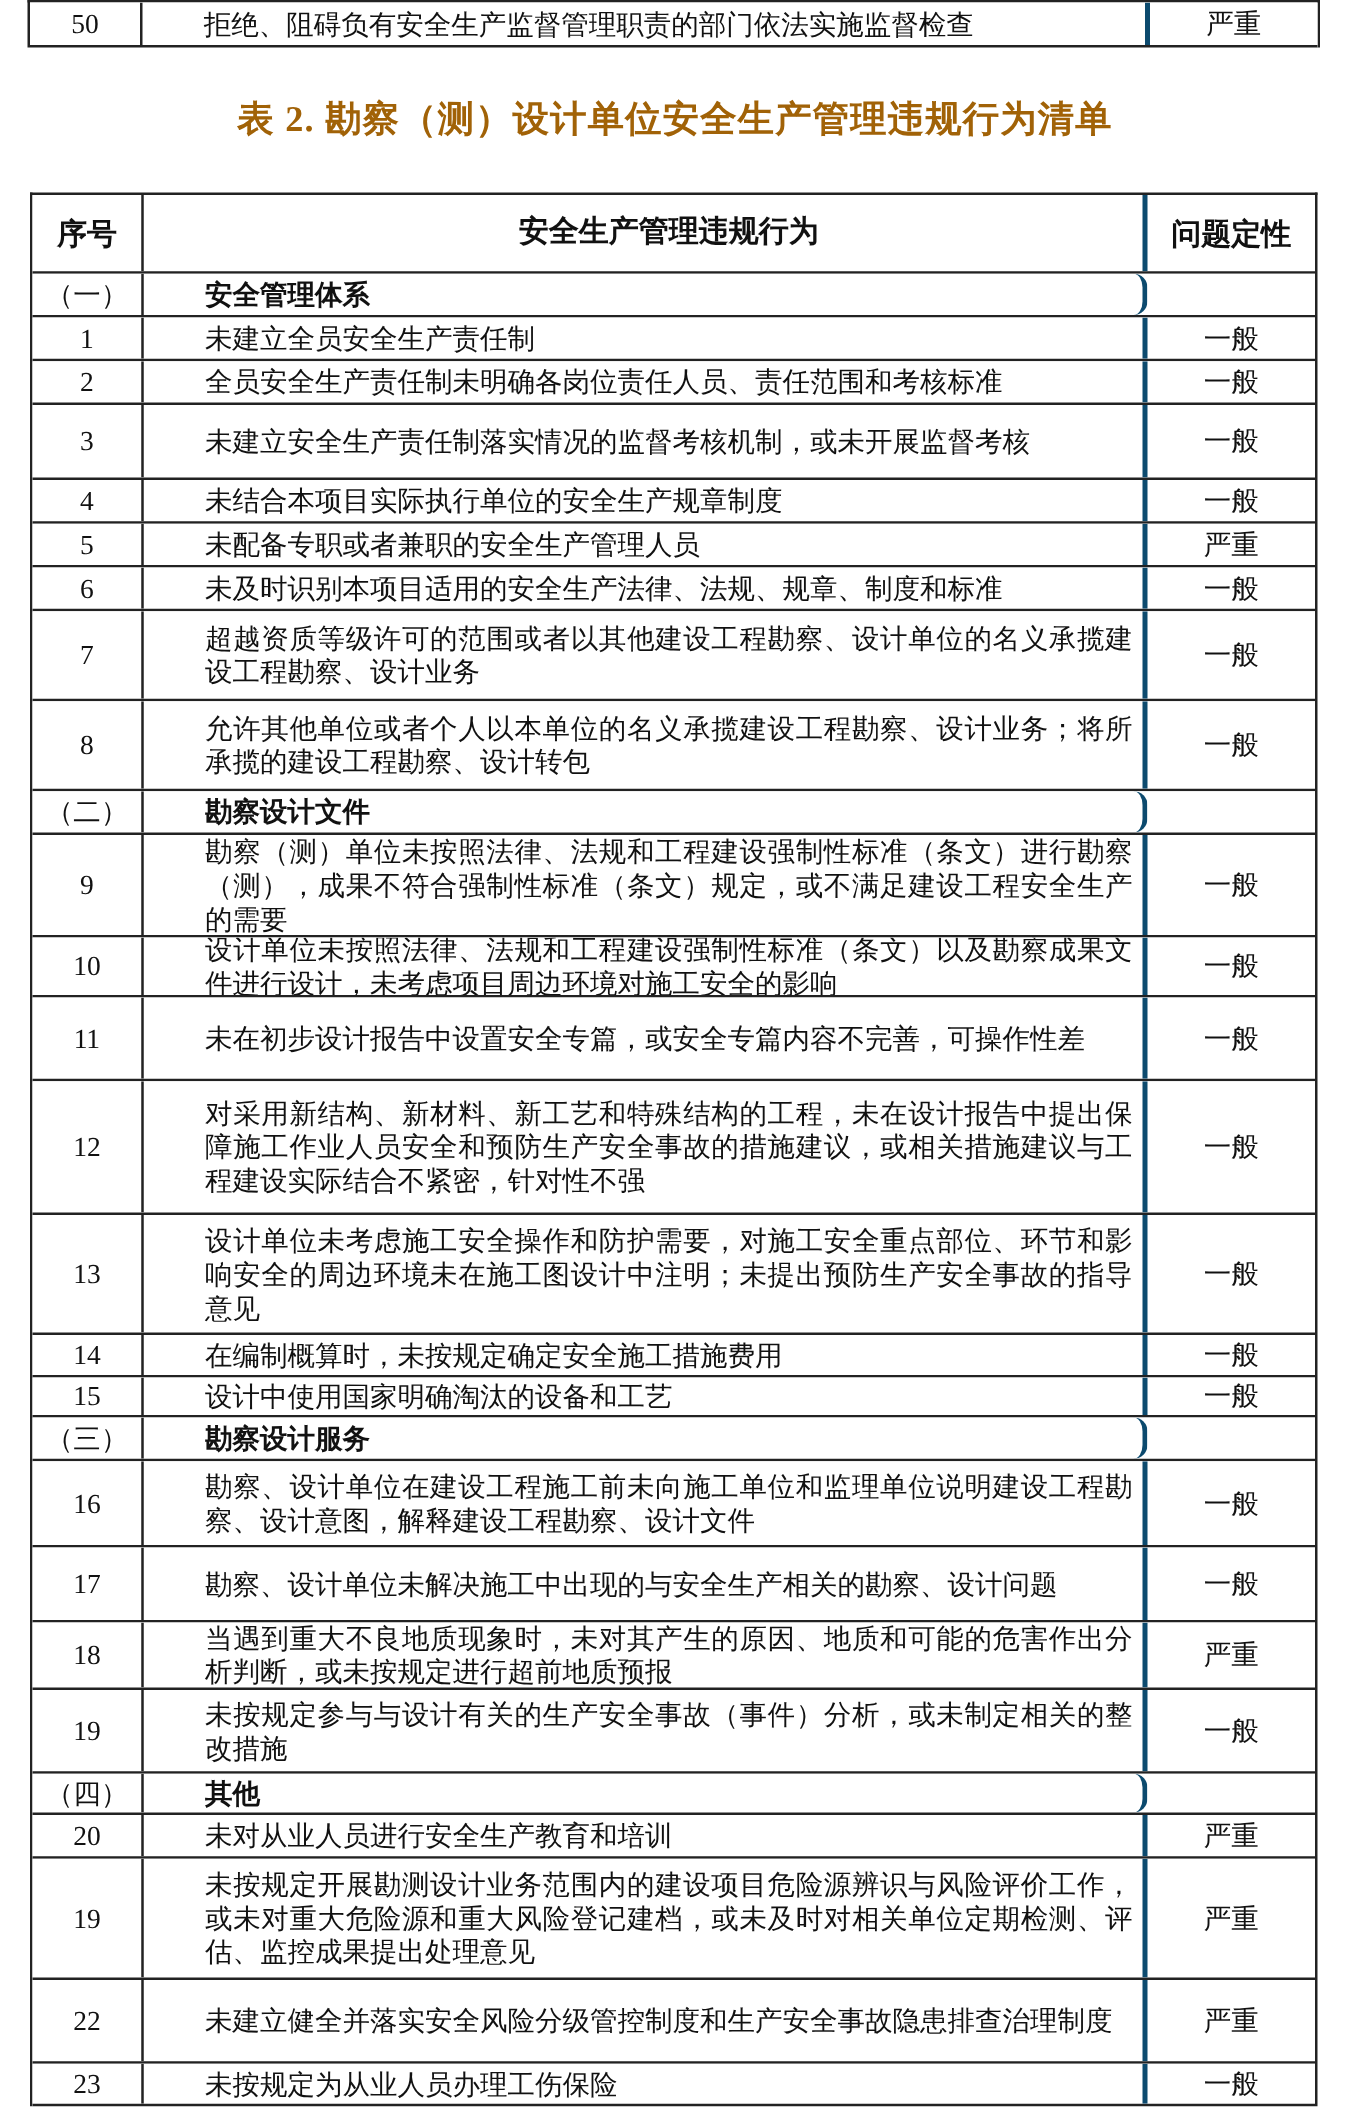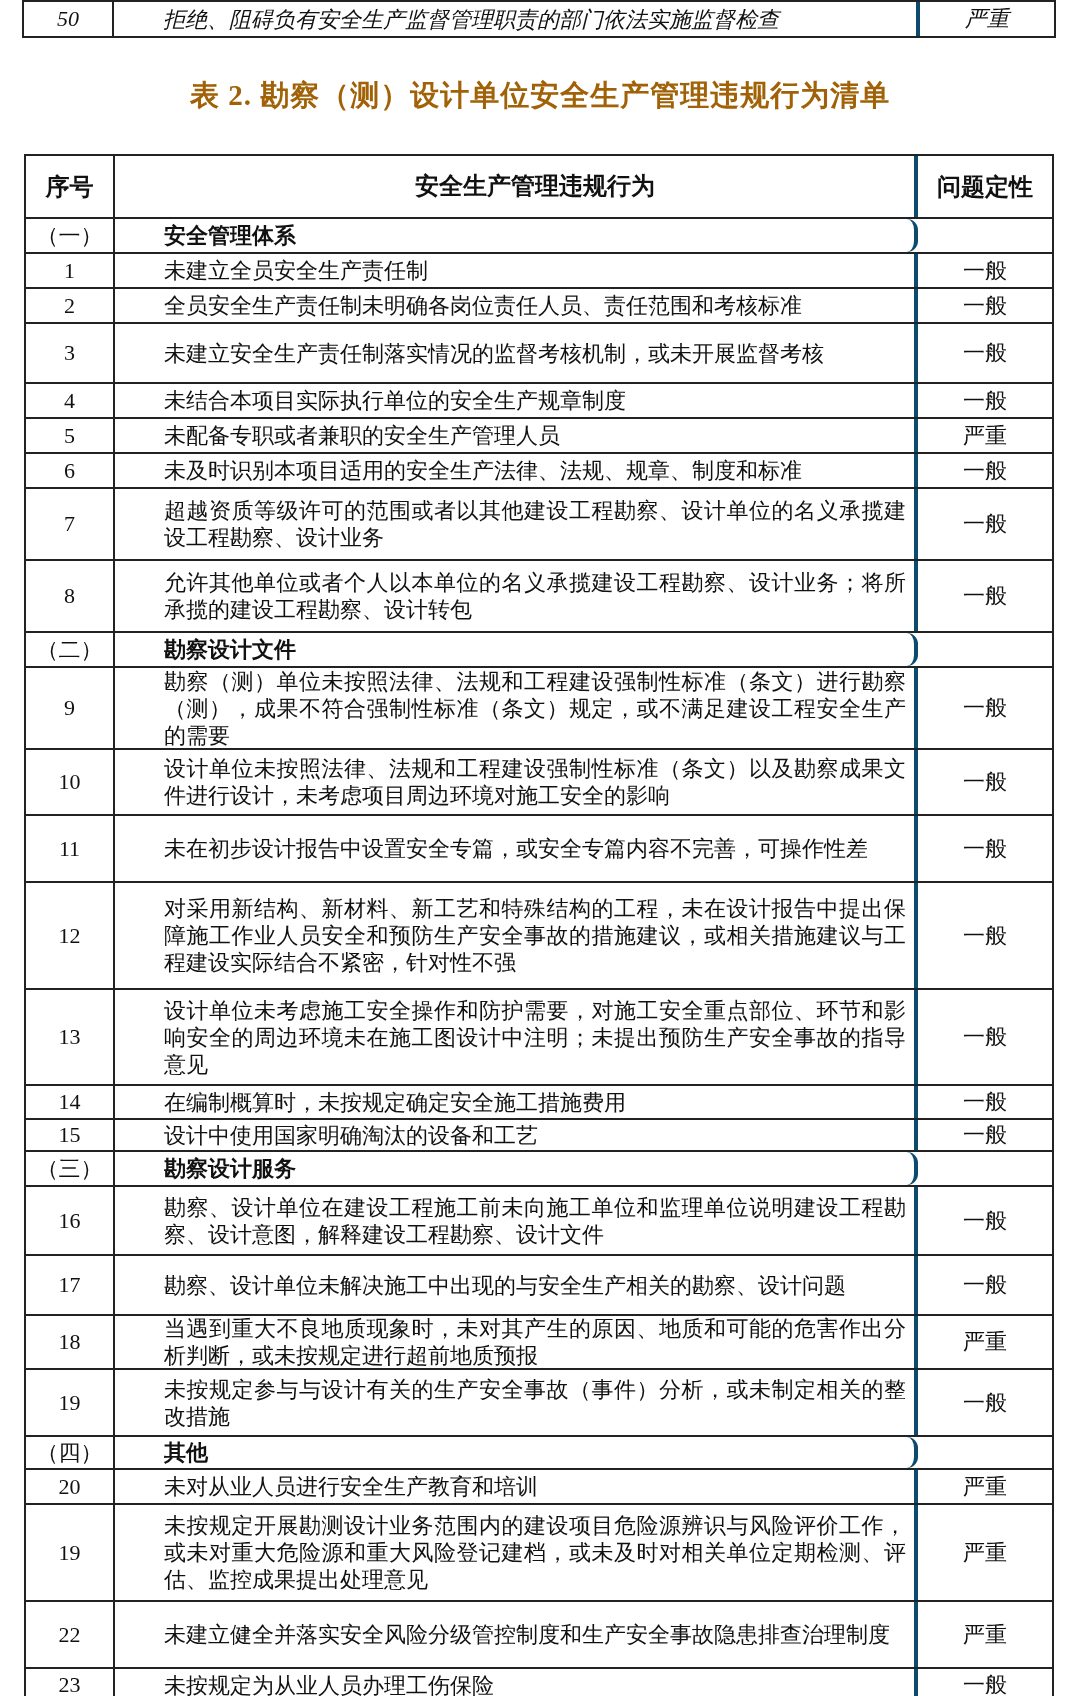--- a/index.html
+++ b/index.html
@@ -8,21 +8,21 @@
     font-family:"Liberation Serif","DejaVu Serif",serif;color:#111111;
   }
   
   .tbl{box-sizing:border-box;border:2px solid #222222;border-bottom:none;background:#ffffff;}
   .trow{display:flex;border-bottom:2px solid #222222;box-sizing:border-box;overflow:hidden;background:#ffffff;}
   .cell{box-sizing:border-box;display:flex;align-items:center;overflow:hidden;}
   .c1{width:89px;justify-content:center;border-right:2px solid #222222;font-size:22px;flex:none;text-align:center;}
   .c2{flex:1;padding:2px 8px;font-size:22px;line-height:27px;border-right:4px solid #0c4a6e;text-align:justify;margin-left:41px;}
   .c3{width:134px;justify-content:center;font-size:22px;flex:none;text-align:center;}
   
-  .top-tbl{margin-left:22px;width:1034px;font-style:italic;}
+  .top-tbl{margin-left:22px;width:1034px;}
   .top-tbl .c1{width:90px;}
   
   .main-tbl{margin-left:24px;width:1030px;}
   
   .thead .cell{font-weight:bold;font-size:24px;justify-content:center;text-align:center;}
   .thead .c2{text-align:center;}
   
   .section .c2{font-weight:bold;border-radius:11px;}
   
   .title-block{
@@ -112,21 +112,21 @@
       <div class="cell c2">勘察设计文件</div>
       <div class="cell c3"></div>
     </div>
 
     <div class="trow" style="height:82px">
       <div class="cell c1">9</div>
       <div class="cell c2">勘察（测）单位未按照法律、法规和工程建设强制性标准（条文）进行勘察（测），成果不符合强制性标准（条文）规定，或不满足建设工程安全生产的需要</div>
       <div class="cell c3">一般</div>
     </div>
 
-    <div class="trow" style="height:66px">
+    <div class="trow" style="height:48px">
       <div class="cell c1">10</div>
       <div class="cell c2">设计单位未按照法律、法规和工程建设强制性标准（条文）以及勘察成果文件进行设计，未考虑项目周边环境对施工安全的影响</div>
       <div class="cell c3">一般</div>
     </div>
 
     <div class="trow" style="height:67px">
       <div class="cell c1">11</div>
       <div class="cell c2">未在初步设计报告中设置安全专篇，或安全专篇内容不完善，可操作性差</div>
       <div class="cell c3">一般</div>
     </div>

